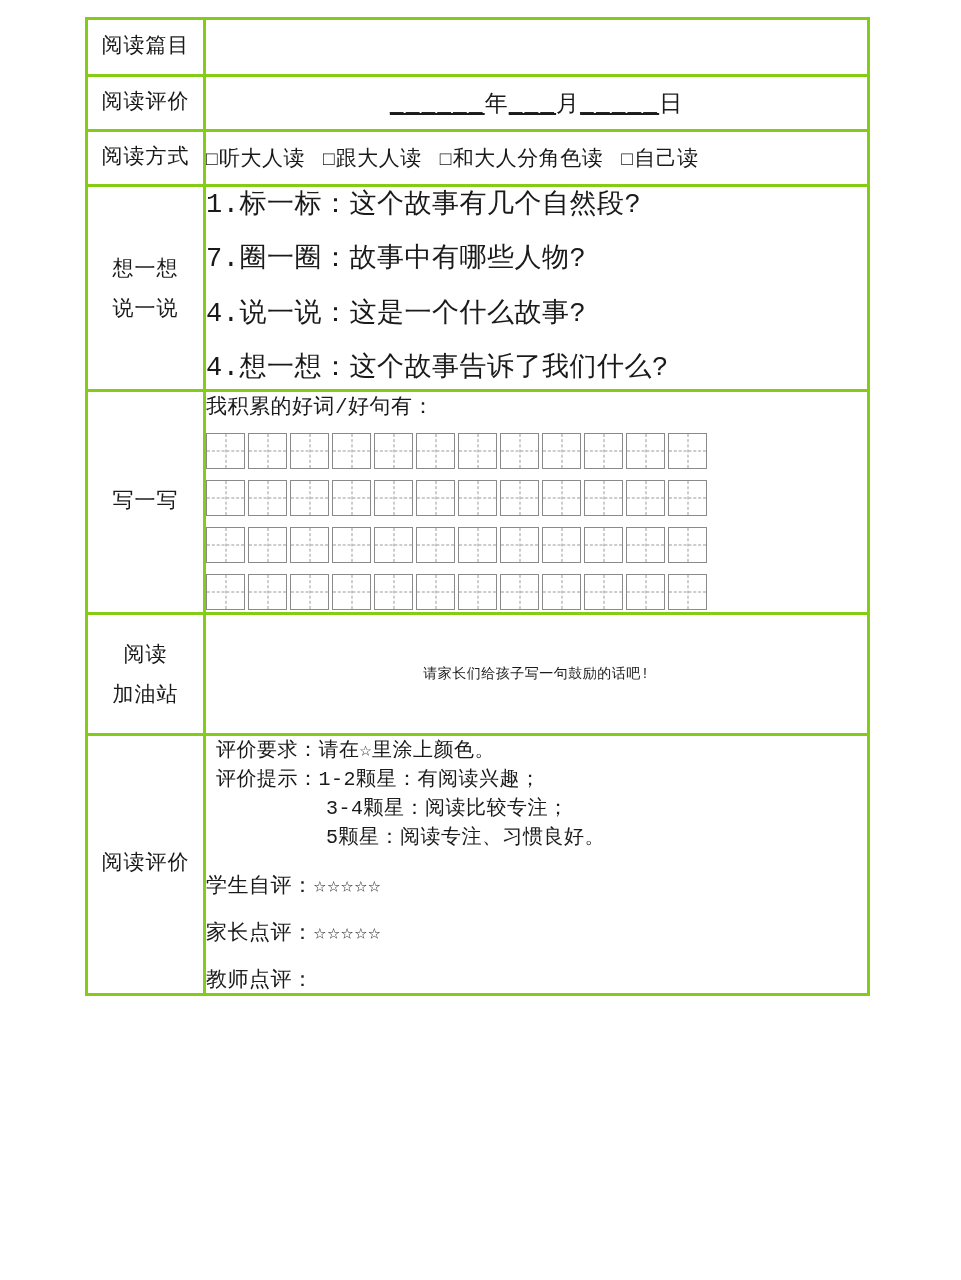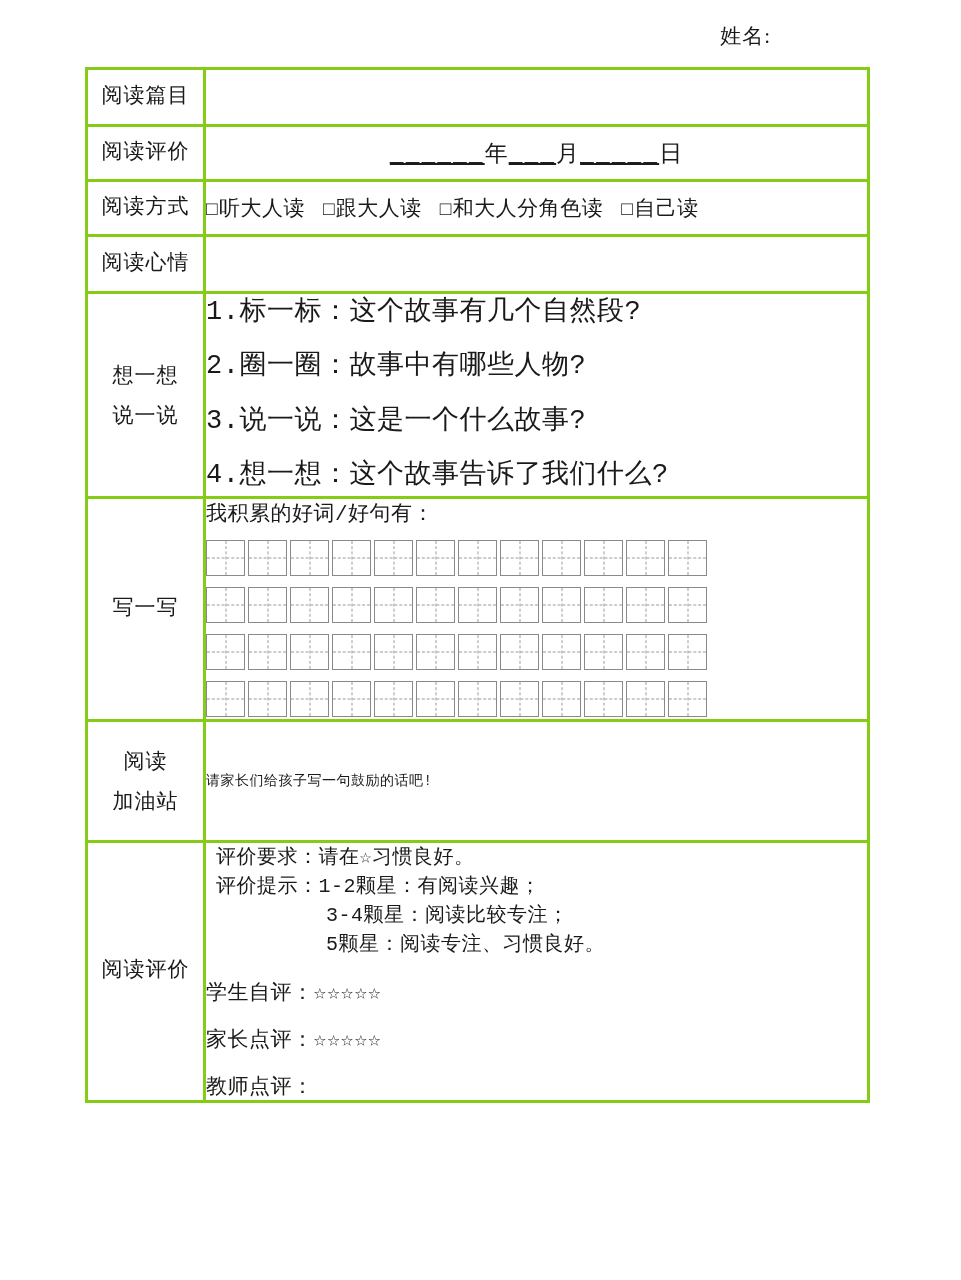--- a/index.html
+++ b/index.html
@@ -150,20 +150,21 @@
     width: 0;
     border-left: 1.5px dashed #9b9b9b;
     transform: translateX(-50%);
   }
 
   
   .encourage-cell {
     padding: 22px 10px 10px 14px;
     height: 118px;
     vertical-align: top;
+    text-align: center;
   }
   .encourage-text {
     font-size: 14px;
     letter-spacing: 0.5px;
   }
 
   
   .eval-cell { padding: 12px 10px 14px 16px; vertical-align: top; }
   .eval-line {
     font-size: 20px;
@@ -179,21 +180,20 @@
     letter-spacing: 0.5px;
     white-space: nowrap;
   }
   .stars { letter-spacing: 1px; }
 </style>
 </head>
 <body>
 
 <div class="page">
 
-  <div class="name-line">姓名:</div>
 
   <table class="record-table">
     <colgroup>
       <col class="col-label">
       <col class="col-body">
     </colgroup>
     <tbody>
 
       <tr>
         <td class="lbl">阅读篇目</td>
@@ -207,34 +207,30 @@
         </td>
       </tr>
 
       <tr>
         <td class="lbl">阅读方式</td>
         <td class="ways-cell">
           <span class="way"><span class="chk">□</span><span>听大人读</span></span><span class="way"><span class="chk">□</span><span>跟大人读</span></span><span class="way"><span class="chk">□</span><span>和大人分角色读</span></span><span class="way"><span class="chk">□</span><span>自己读</span></span>
         </td>
       </tr>
 
-      <tr>
-        <td class="lbl">阅读心情</td>
-        <td class="cell-blank"></td>
-      </tr>
 
       <tr>
         <td class="lbl lbl-spaced">
           <span class="l2">想一想</span>
           <span class="l2">说一说</span>
         </td>
         <td class="qlist">
           <div class="qline">1.标一标：这个故事有几个自然段?</div>
-          <div class="qline">2.圈一圈：故事中有哪些人物?</div>
-          <div class="qline">3.说一说：这是一个什么故事?</div>
+          <div class="qline">7.圈一圈：故事中有哪些人物?</div>
+          <div class="qline">4.说一说：这是一个什么故事?</div>
           <div class="qline">4.想一想：这个故事告诉了我们什么?</div>
         </td>
       </tr>
 
       <tr>
         <td class="lbl">写一写</td>
         <td class="write-cell">
           <div class="write-head">我积累的好词/好句有：</div>
           <div id="grid-host">
               <div class="grid-row">
@@ -303,21 +299,21 @@
           <span class="l2">加油站</span>
         </td>
         <td class="encourage-cell">
           <div class="encourage-text">请家长们给孩子写一句鼓励的话吧!</div>
         </td>
       </tr>
 
       <tr>
         <td class="lbl">阅读评价</td>
         <td class="eval-cell">
-          <div class="eval-line eval-indent-1">评价要求：请在☆习惯良好。</div>
+          <div class="eval-line eval-indent-1">评价要求：请在☆里涂上颜色。</div>
           <div class="eval-line eval-indent-1">评价提示：1-2颗星：有阅读兴趣；</div>
           <div class="eval-line eval-indent-2">3-4颗星：阅读比较专注；</div>
           <div class="eval-line eval-indent-2">5颗星：阅读专注、习惯良好。</div>
 
           <div class="eval-rate"><span>学生自评：</span><span class="stars">☆☆☆☆☆</span></div>
 
           <div class="eval-rate"><span>家长点评：</span><span class="stars">☆☆☆☆☆</span></div>
 
           <div class="eval-rate"><span>教师点评：</span></div>
         </td>

